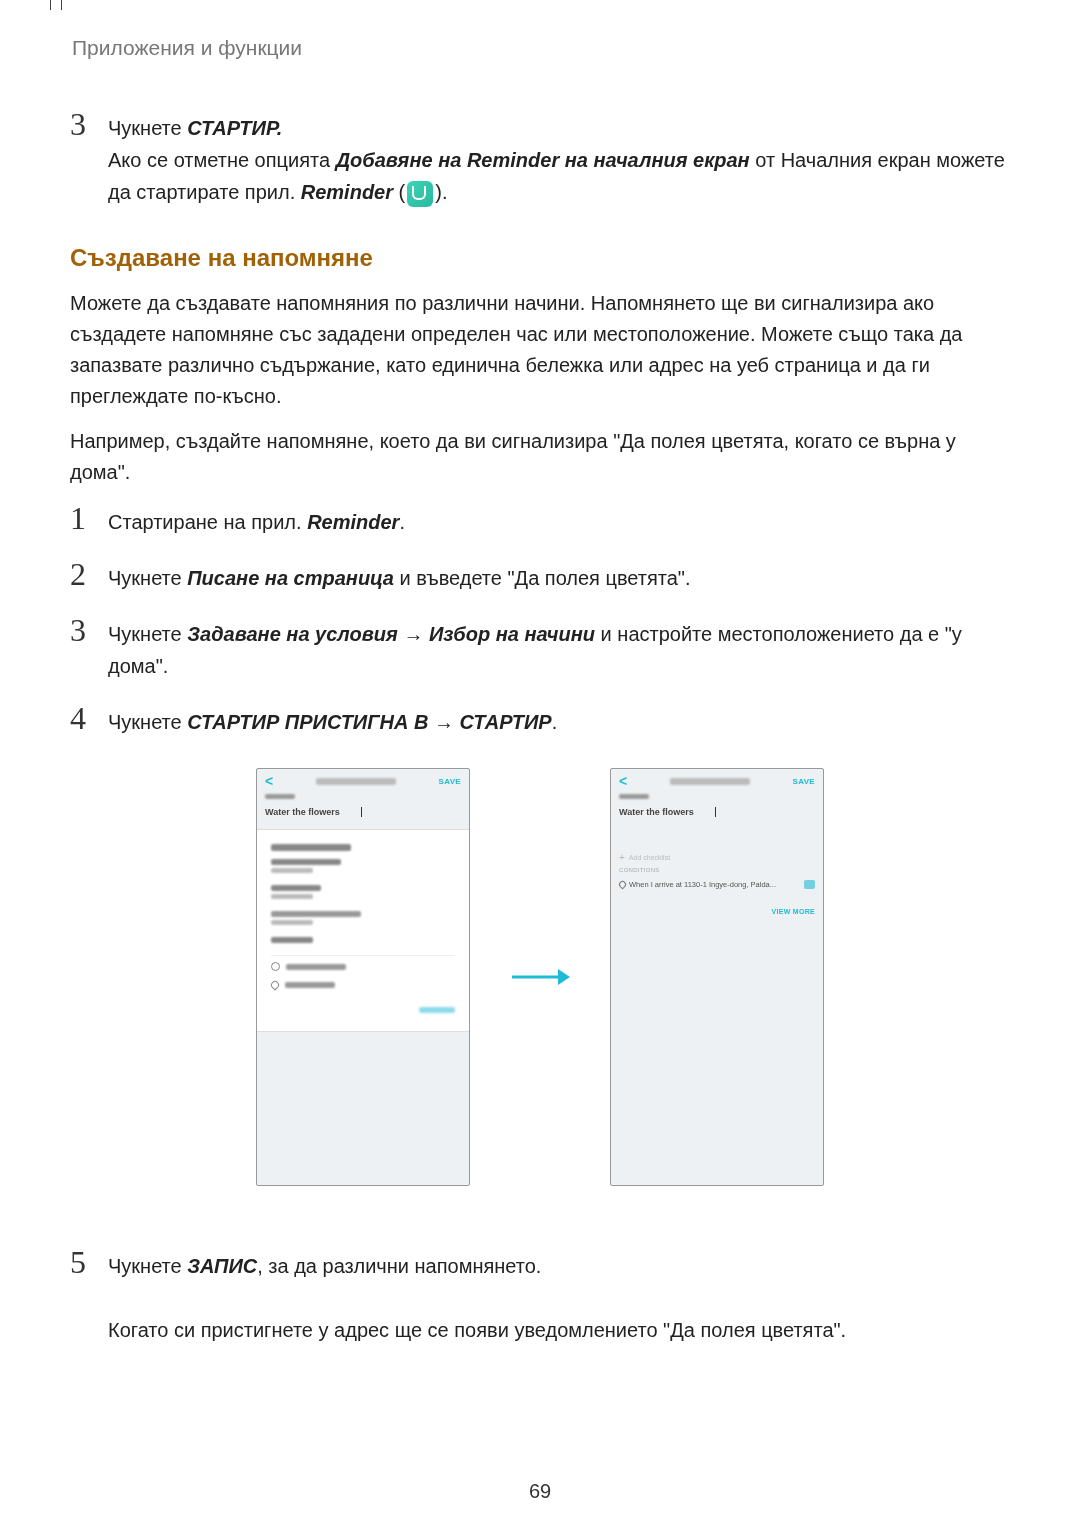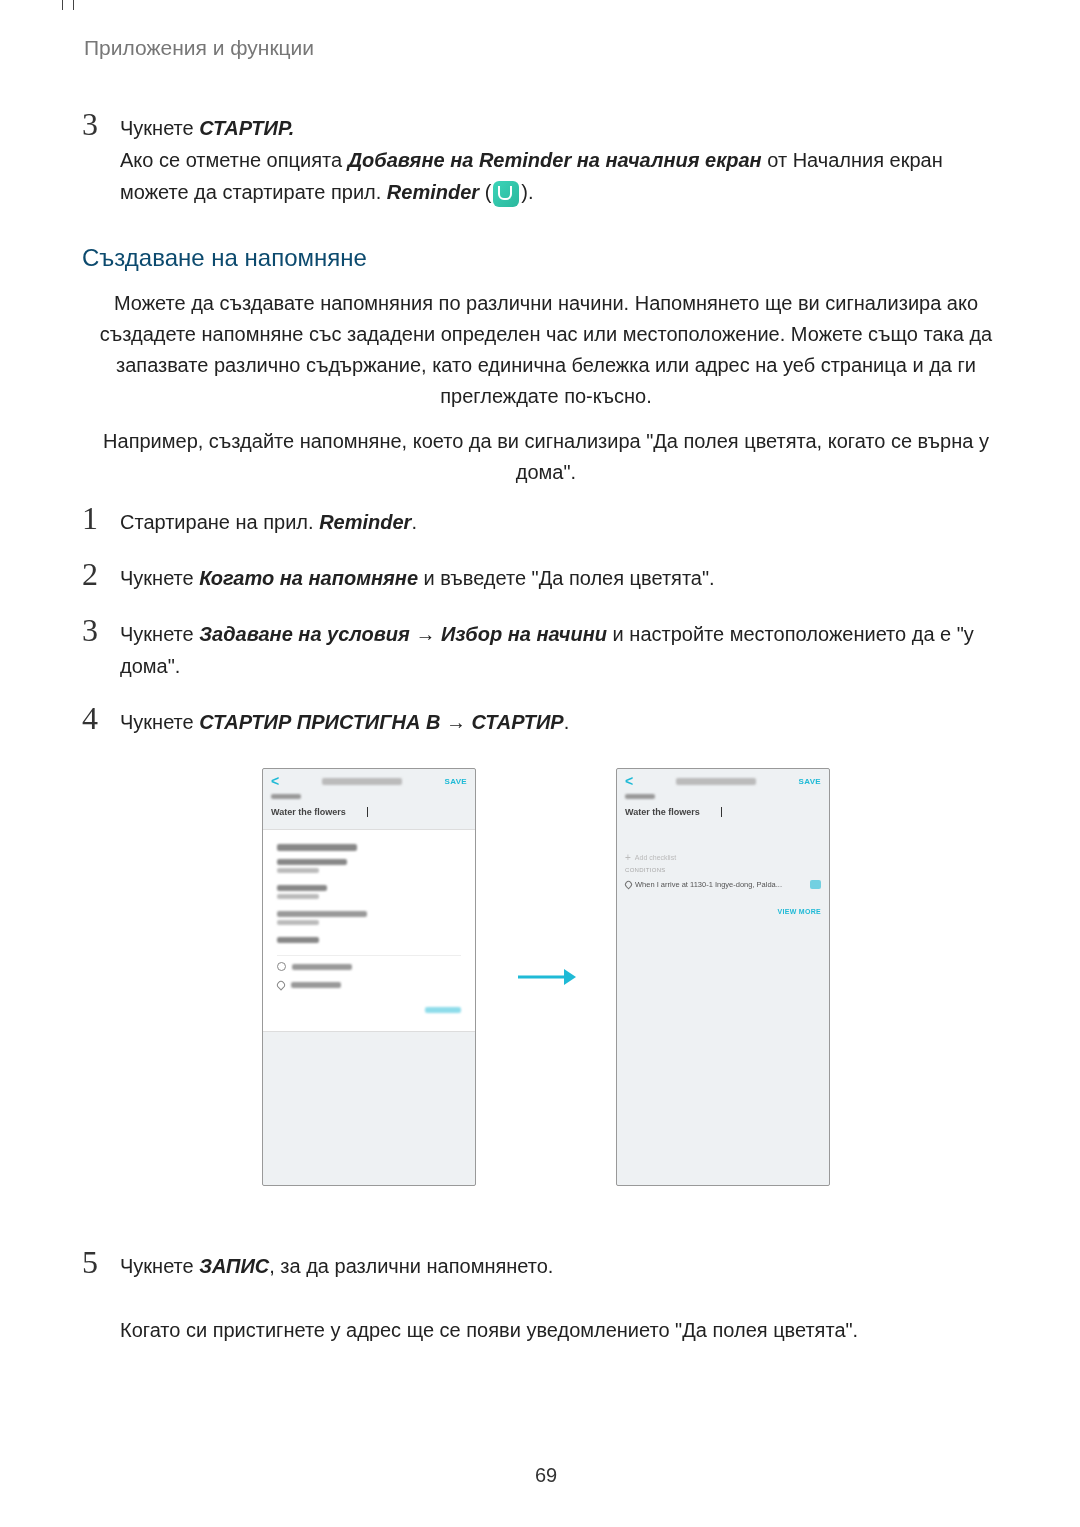--- a/index.html
+++ b/index.html
@@ -12,21 +12,20 @@
       background: #fff;
       width: 1080px;
       height: 1527px;
       position: relative;
       color: #222;
     }
     .page {
       padding: 36px 70px 40px 70px;
       position: relative;
       height: 100%;
-      margin-left: 12px;
     }
     .top-border {
       position: absolute;
       top: 0;
       left: 50px;
       width: 12px;
       height: 10px;
       border-left: 1.5px solid #444;
       border-right: 1.5px solid #444;
     }
@@ -57,31 +56,30 @@
       color: #222;
       flex: 1;
       padding-top: 4px;
     }
     .step-text .bold {
       font-weight: bold;
       font-style: italic;
     }
     .section-title {
       font-size: 24px;
-      font-weight: normal;
-      color: #0c4a6e;
+      font-weight: bold;
+      color: #a16207;
       margin-top: 36px;
       margin-bottom: 16px;
     }
     .para {
       font-size: 20px;
       line-height: 1.55;
       color: #222;
       margin-bottom: 14px;
-      text-align: center;
     }
     .reminder-icon-wrap {
       display: inline-flex;
       align-items: center;
       vertical-align: middle;
     }
     .reminder-icon {
       display: inline-block;
       width: 26px;
       height: 26px;
@@ -304,21 +302,21 @@
       color: #1fbad6;
       font-weight: bold;
       letter-spacing: 0.3px;
     }
     .arrow-svg {
       width: 60px;
       height: 24px;
     }
     .page-number {
       position: absolute;
-      bottom: 40px;
+      bottom: 24px;
       left: 0;
       right: 0;
       text-align: center;
       font-size: 20px;
       color: #333;
     }
     .arrow-char {
       font-family: Arial, sans-serif;
     }
   </style>
@@ -346,21 +344,21 @@
   <div class="step-row">
     <div class="step-num">1</div>
     <div class="step-text">
       <span>Стартиране на прил. </span><span class="bold">Reminder</span><span>.</span>
     </div>
   </div>
 
   <div class="step-row">
     <div class="step-num">2</div>
     <div class="step-text">
-      <span>Чукнете </span><span class="bold">Когато на напомняне</span><span> и въведете "Да полея цветята".</span>
+      <span>Чукнете </span><span class="bold">Писане на страница</span><span> и въведете "Да полея цветята".</span>
     </div>
   </div>
 
   <div class="step-row">
     <div class="step-num">3</div>
     <div class="step-text">
       <span>Чукнете </span><span class="bold">Задаване на условия</span><span class="arrow-char"> → </span><span class="bold">Избор на начини</span><span> и настройте местоположението да е "у дома".</span>
     </div>
   </div>
 

